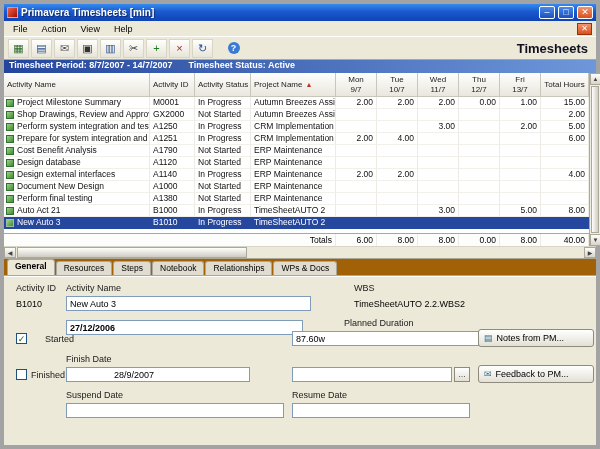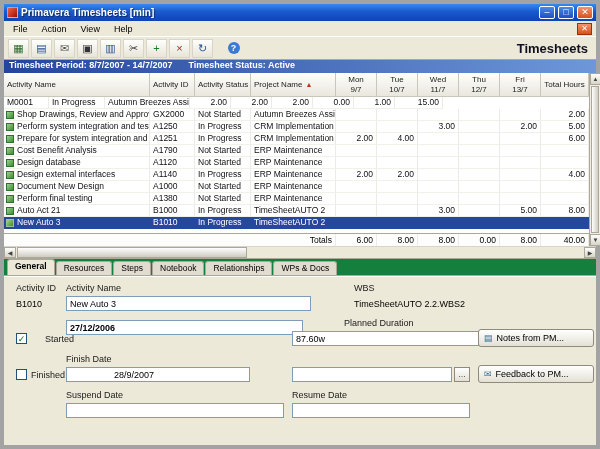--- a/index.html
+++ b/index.html
@@ -61,21 +61,21 @@
   .t-label { width:332px; flex:0 0 332px; }
 
   .hscroll { height:12px; flex:0 0 12px; background:#ECE9D8; display:flex; align-items:center; border-top:1px solid #D8D4C8; }
   .scroll-btn { width:12px; height:11px; flex:0 0 12px; background:linear-gradient(#FEFEFC,#D8D4C8); border:1px solid #ACA899; font-size:6px; color:#404040; display:flex; align-items:center; justify-content:center; }
   .hthumb { width:230px; height:11px; background:linear-gradient(#FEFEFC,#CFCBC0); border:1px solid #ACA899; margin-left:1px; }
   .htrack { flex:1; }
   .vscroll { width:11px; flex:0 0 11px; background:#EFEDE4; border-left:1px solid #ACA899; display:flex; flex-direction:column; }
   .vthumb { flex:1; background:linear-gradient(90deg,#FEFEFC,#CFCBC0); border:1px solid #ACA899; margin:1px; }
 
   
-  .tabstrip { height:17px; flex:0 0 17px; display:flex; align-items:flex-end; background:#15803d; padding:1px 16px 0 3px; gap:1px; border-bottom:1px solid #ACA899; }
+  .tabstrip { height:17px; flex:0 0 17px; display:flex; align-items:flex-end; background:#a16207; padding:1px 16px 0 3px; gap:1px; border-bottom:1px solid #ACA899; }
   .tab { font-size:8.5px; padding:1px 7px 2px; background:#E0DCCF; border:1px solid #ACA899; border-bottom:none; border-radius:3px 3px 0 0; height:14px; line-height:11px; white-space:nowrap; }
   .tab.active { background:#ECE9D8; height:16px; font-weight:bold; }
 
   
   .details { flex:1; position:relative; background:#ECE9D8; border-top:1px solid #fff; font-size:9px; }
   .lbl { position:absolute; color:#202020; font-size:9px; white-space:nowrap; }
   .val { position:absolute; color:#000; font-size:9px; white-space:nowrap; }
   .field { position:absolute; height:15px; border:1px solid #7F9DB9; background:#fff; font-size:9px; padding:1px 3px; line-height:12px; overflow:hidden; white-space:nowrap; }
   .btn { position:absolute; height:18px; background:linear-gradient(#FFFFFF,#E3E0D4); border:1px solid #8E8A7E; border-radius:3px; font-size:9px; display:flex; align-items:center; gap:4px; padding:0 5px; justify-content:flex-start; white-space:nowrap; }
   .btn .btn-ic { font-size:9px; color:#2E6B8F; }
@@ -177,20 +177,24 @@
               <div>Fri</div>
               <div>13/7</div>
             </div>
           </div>
           <div class="hcell c-total stack">
             <div style="white-space:normal;text-align:center;line-height:10px;">Total Hours</div>
           </div>
         </div>
         <div class="grid-body">
             <div class="row">
+    <div class="cell c-name">
+      <span class="row-icon"></span>
+      <span>Project Milestone Summary</span>
+    </div>
     <div class="cell c-id">M0001</div>
     <div class="cell c-status">In Progress</div>
     <div class="cell c-proj">Autumn Breezes Assisted</div>
     <div class="cell c-day num">2.00</div>
     <div class="cell c-day num">2.00</div>
     <div class="cell c-day num">2.00</div>
     <div class="cell c-day num">0.00</div>
     <div class="cell c-day num">1.00</div>
     <div class="cell c-total num">15.00</div>
   </div>

